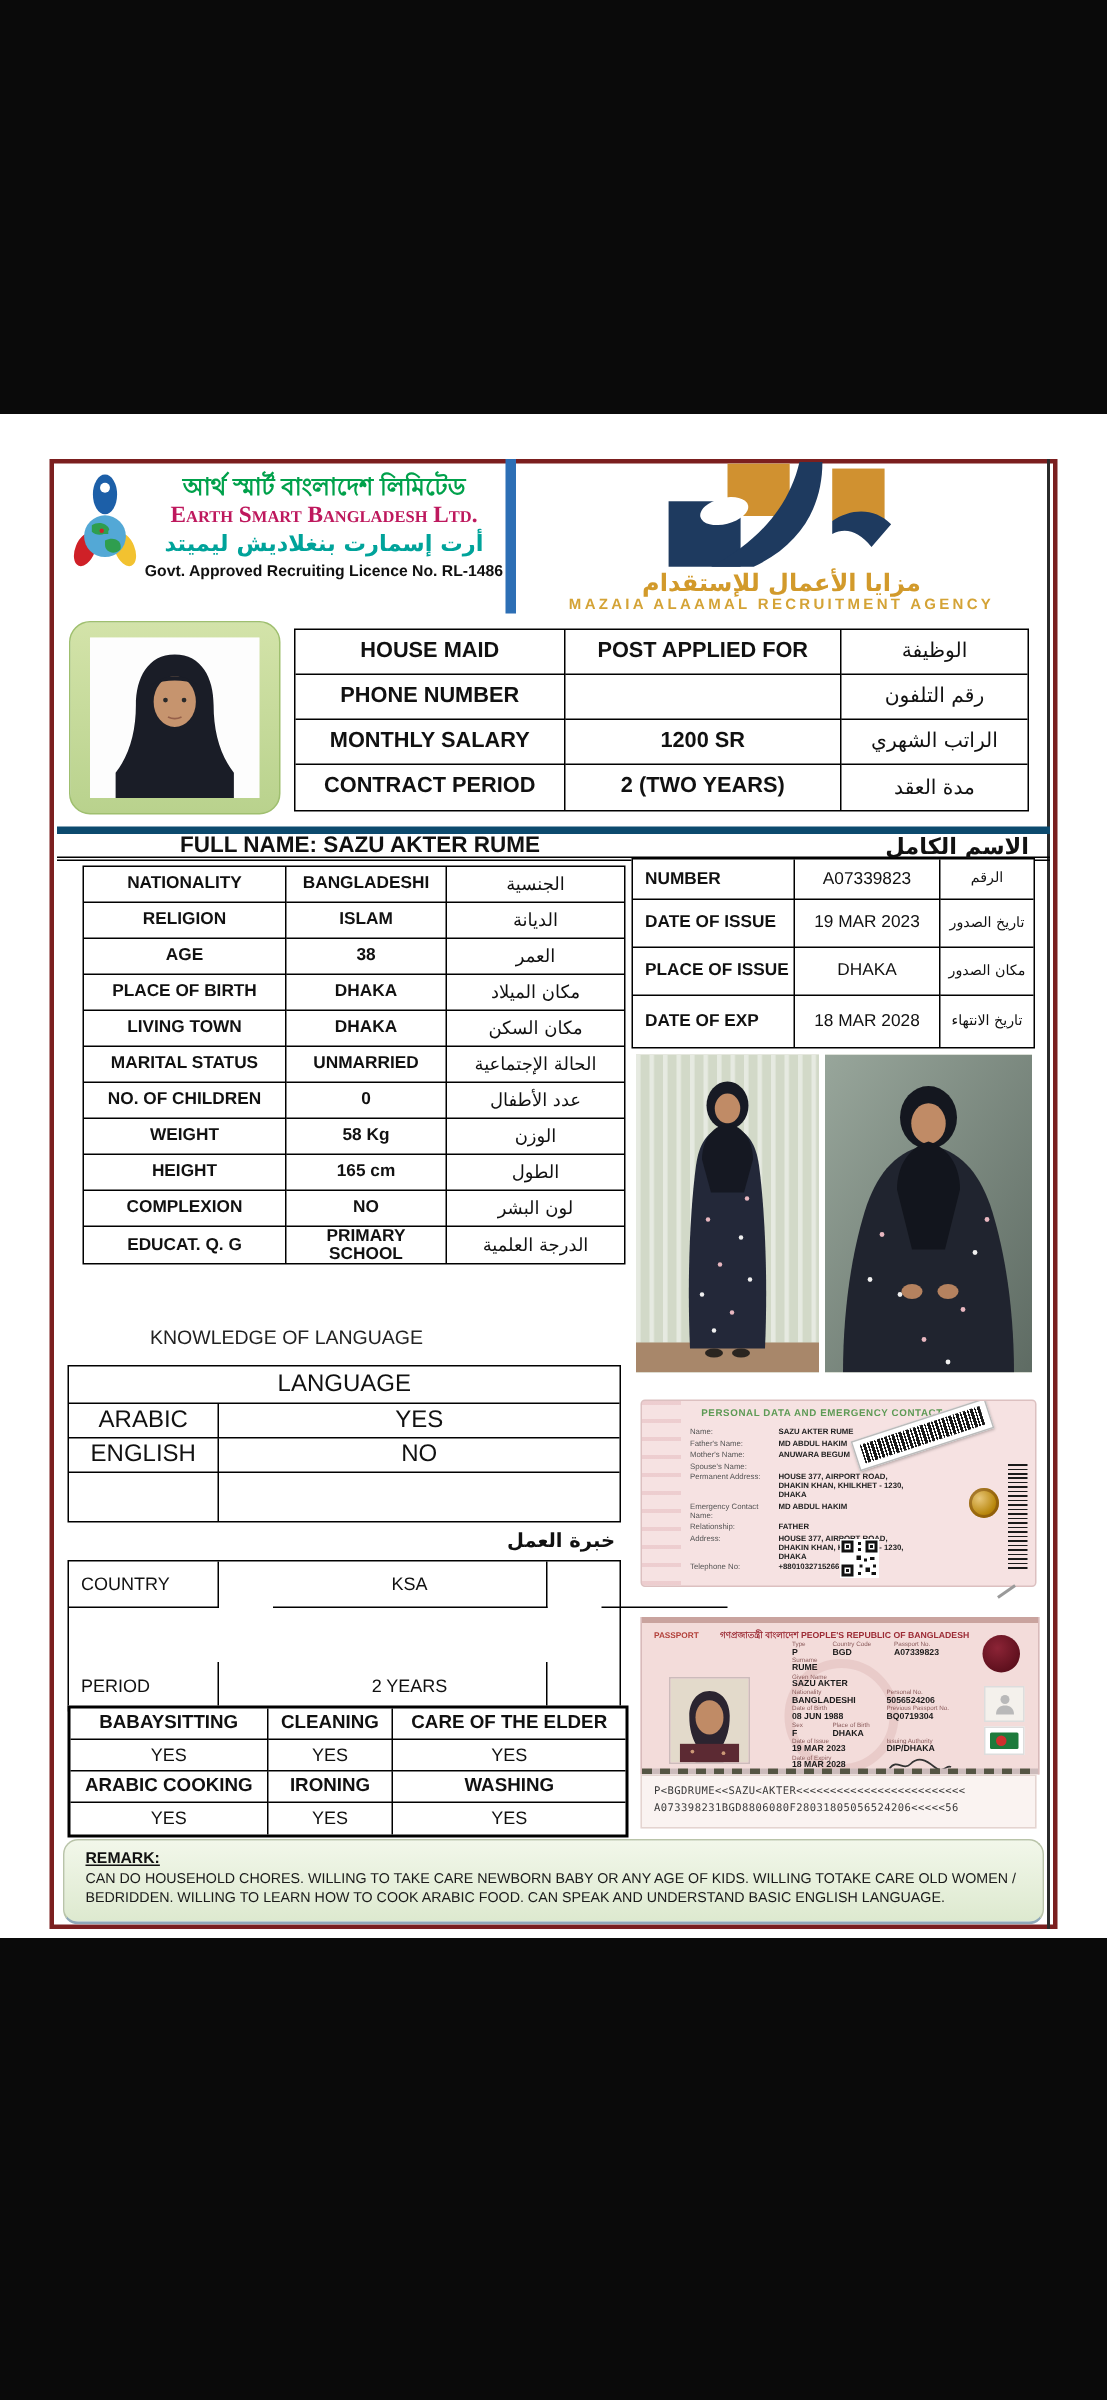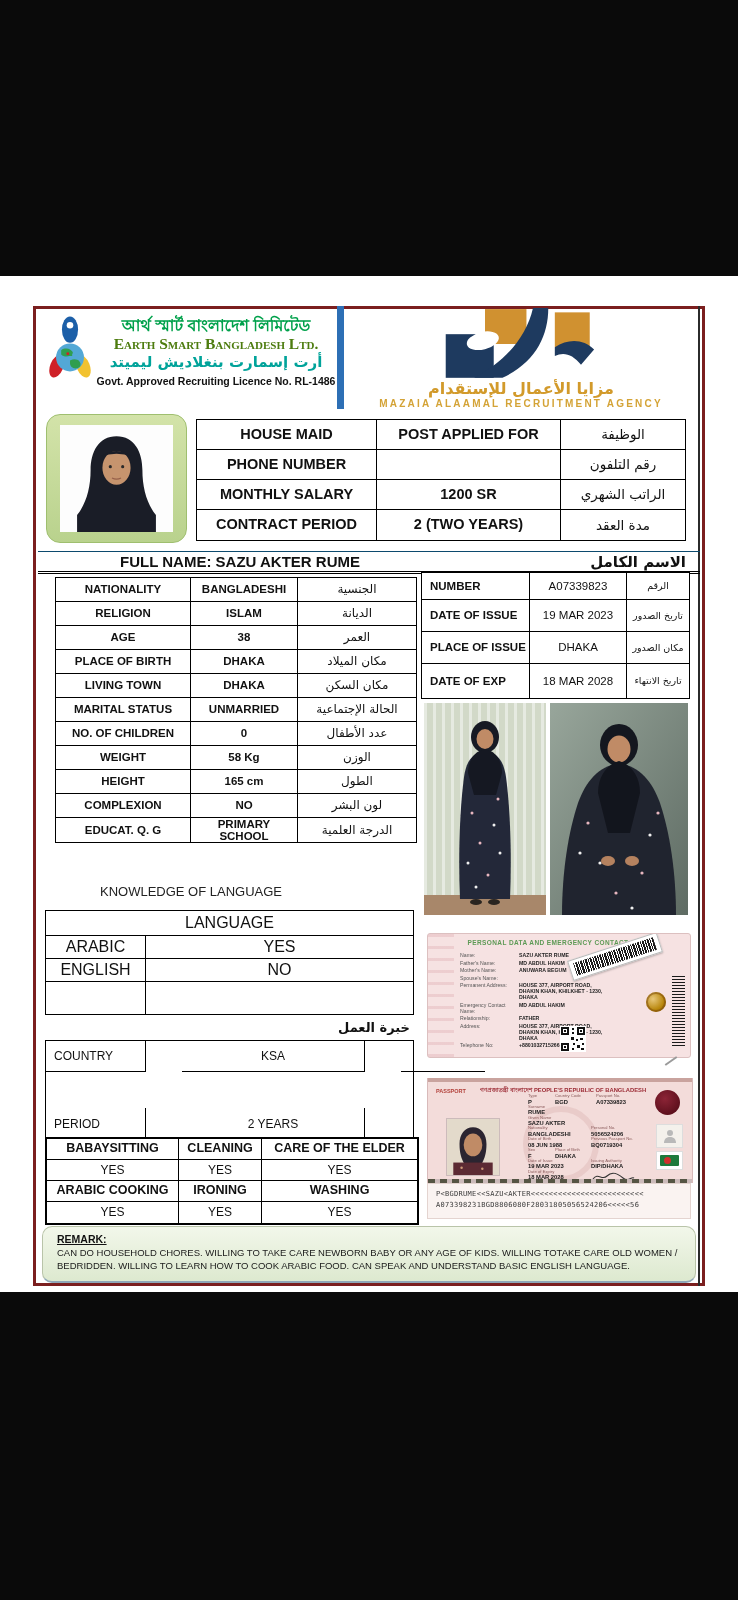--- a/index.html
+++ b/index.html
@@ -7,21 +7,21 @@
         font-family:"Liberation Sans",sans-serif;color:#111;}
   .abs{position:absolute;}
   .bar{position:absolute;left:0;width:738px;background:#0a0a0a;}
   .frame{position:absolute;left:33px;top:306px;width:666px;height:974px;border:3px solid #7b1f1f;}
   .innerline{position:absolute;left:698px;top:306px;width:2px;height:980px;background:#2b2b2b;}
   .bluediv{position:absolute;left:337px;top:306px;width:7px;height:103px;background:#2d6fb5;}
 
   
   .logo-left-text{position:absolute;left:92px;top:316px;width:248px;text-align:center;}
   .ll-bn{font-size:16px;line-height:19px;font-weight:bold;color:#00a14b;white-space:nowrap;}
-  .ll-en{font-size:15.5px;line-height:18px;font-weight:bold;color:#4d7c0f;font-family:"Liberation Serif",serif;font-variant:small-caps;white-space:nowrap;}
+  .ll-en{font-size:15.5px;line-height:18px;font-weight:bold;color:#be185d;font-family:"Liberation Serif",serif;font-variant:small-caps;white-space:nowrap;}
   .ll-ar{font-size:15px;line-height:19px;font-weight:bold;color:#00a39a;font-family:"DejaVu Sans",sans-serif;white-space:nowrap;}
   .ll-lic{font-size:10.5px;line-height:14px;font-weight:bold;color:#111;white-space:nowrap;margin-top:2px;}
   .logo-right{position:absolute;left:345px;top:308px;width:352px;text-align:center;}
   .lr-ar{font-size:16px;line-height:18px;font-weight:bold;color:#d29a2b;font-family:"DejaVu Sans",sans-serif;}
   .lr-en{font-size:10px;line-height:12px;font-weight:bold;color:#d4a336;letter-spacing:2.2px;white-space:nowrap;}
 
   
   .idframe{position:absolute;left:46px;top:414px;width:139px;height:127px;border-radius:14px;
            background:linear-gradient(180deg,#d3e3a9,#b9d28d);border:1px solid #9fbf6f;
            display:flex;align-items:center;justify-content:center;}
@@ -32,21 +32,21 @@
   .tbl .c{border-right:1px solid #000;border-bottom:1px solid #000;display:flex;align-items:center;
           justify-content:center;text-align:center;line-height:1.08;padding:1px 3px;box-sizing:border-box;overflow:hidden;}
   .tbl .c.last{border-right:none;}
   .tbl .c.bot{border-bottom:none;}
   .tbl .c.left{justify-content:flex-start;text-align:left;padding-left:8px;}
   .b{font-weight:bold;}
   .ar{font-family:"DejaVu Sans","Liberation Sans",sans-serif;}
 
   .toptbl{font-size:14.5px;}
   .toptbl .ar{font-size:13.5px;}
-  .fullname{position:absolute;left:38px;top:551px;width:662px;height:23px;border-top:1px solid #0c4a6e;
+  .fullname{position:absolute;left:38px;top:551px;width:662px;height:23px;border-top:5px solid #0c4a6e;
             border-bottom:3px double #000;display:flex;align-items:center;justify-content:space-between;
             padding:0 14px 0 82px;box-sizing:border-box;font-size:15px;font-weight:bold;gap:48px;}
   .perstbl{font-size:11.5px;}
   .perstbl .ar{font-size:12px;}
   .pptbl{font-size:11.5px;}
   .pptbl .ar{font-size:9.5px;line-height:1.05;}
 
   .langtitle{position:absolute;left:100px;top:884px;font-size:13px;color:#222;}
   .langtbl{font-size:16px;}
   .worktitle{position:absolute;left:250px;top:1020px;width:160px;text-align:right;font-size:13px;font-weight:bold;

